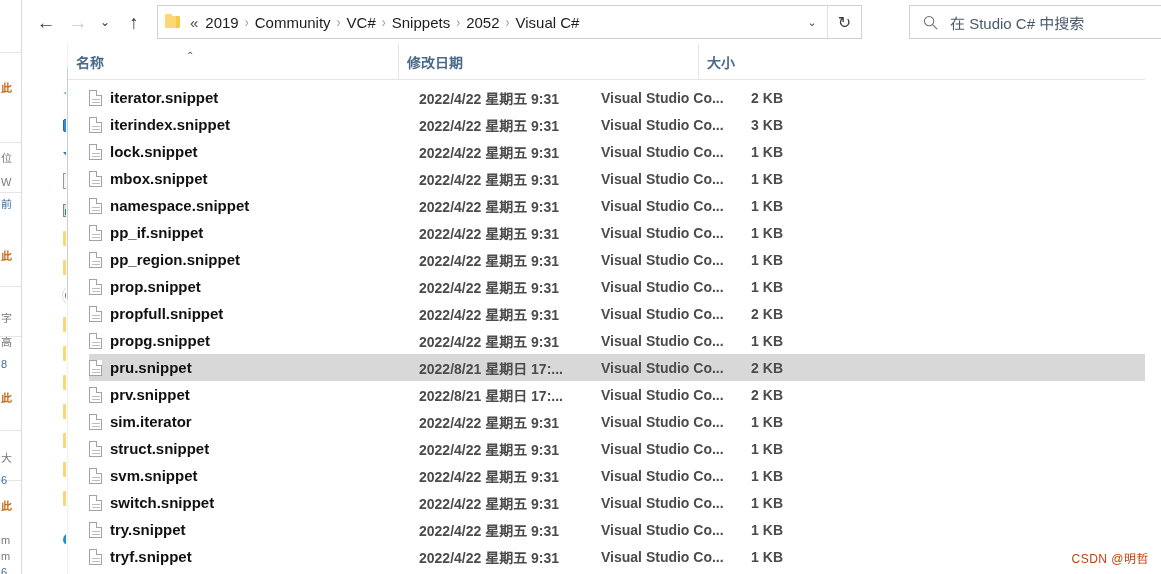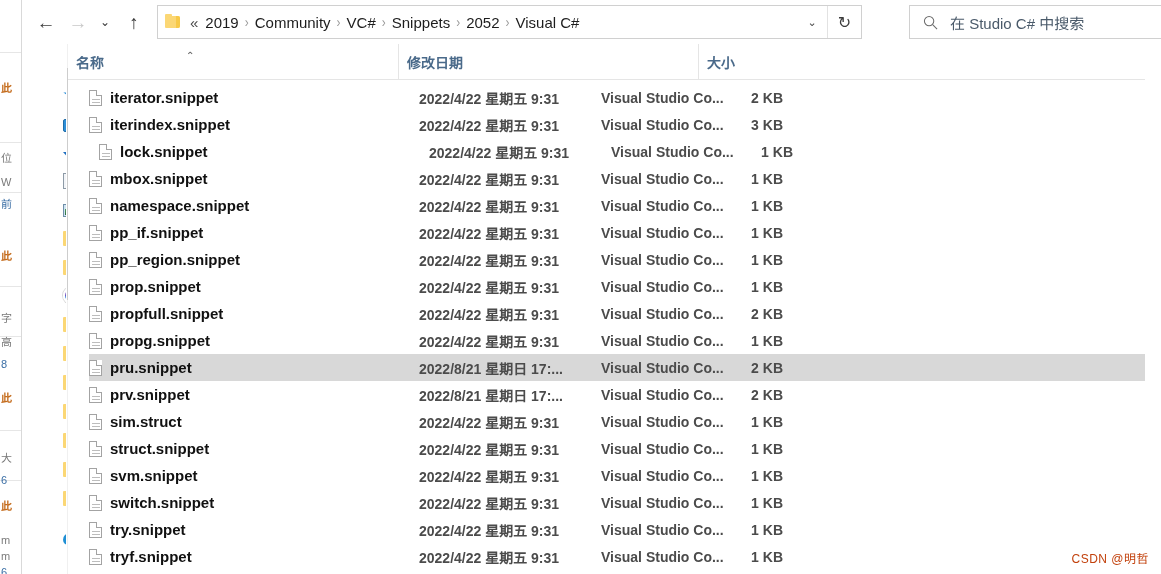--- a/index.html
+++ b/index.html
@@ -602,21 +602,21 @@
         </div>
         <div class="row" style="top: 67px;">
           <div class="cell-name">
             <span class="file-glyph"></span>
             <span>iterindex.snippet</span>
           </div>
           <div class="cell-date">2022/4/22 星期五 9:31</div>
           <div class="cell-type">Visual Studio Co...</div>
           <div class="cell-size">3 KB</div>
         </div>
-        <div class="row" style="top: 94px; margin-left: 10px;">
+        <div class="row" style="top: 94px;">
           <div class="cell-name">
             <span class="file-glyph"></span>
             <span>lock.snippet</span>
           </div>
           <div class="cell-date">2022/4/22 星期五 9:31</div>
           <div class="cell-type">Visual Studio Co...</div>
           <div class="cell-size">1 KB</div>
         </div>
         <div class="row" style="top: 121px;">
           <div class="cell-name">
@@ -695,21 +695,21 @@
             <span class="file-glyph"></span>
             <span>prv.snippet</span>
           </div>
           <div class="cell-date">2022/8/21 星期日 17:...</div>
           <div class="cell-type">Visual Studio Co...</div>
           <div class="cell-size">2 KB</div>
         </div>
         <div class="row" style="top: 364px;">
           <div class="cell-name">
             <span class="file-glyph"></span>
-            <span>sim.struct</span>
+            <span>sim.iterator</span>
           </div>
           <div class="cell-date">2022/4/22 星期五 9:31</div>
           <div class="cell-type">Visual Studio Co...</div>
           <div class="cell-size">1 KB</div>
         </div>
         <div class="row" style="top: 391px;">
           <div class="cell-name">
             <span class="file-glyph"></span>
             <span>struct.snippet</span>
           </div>

